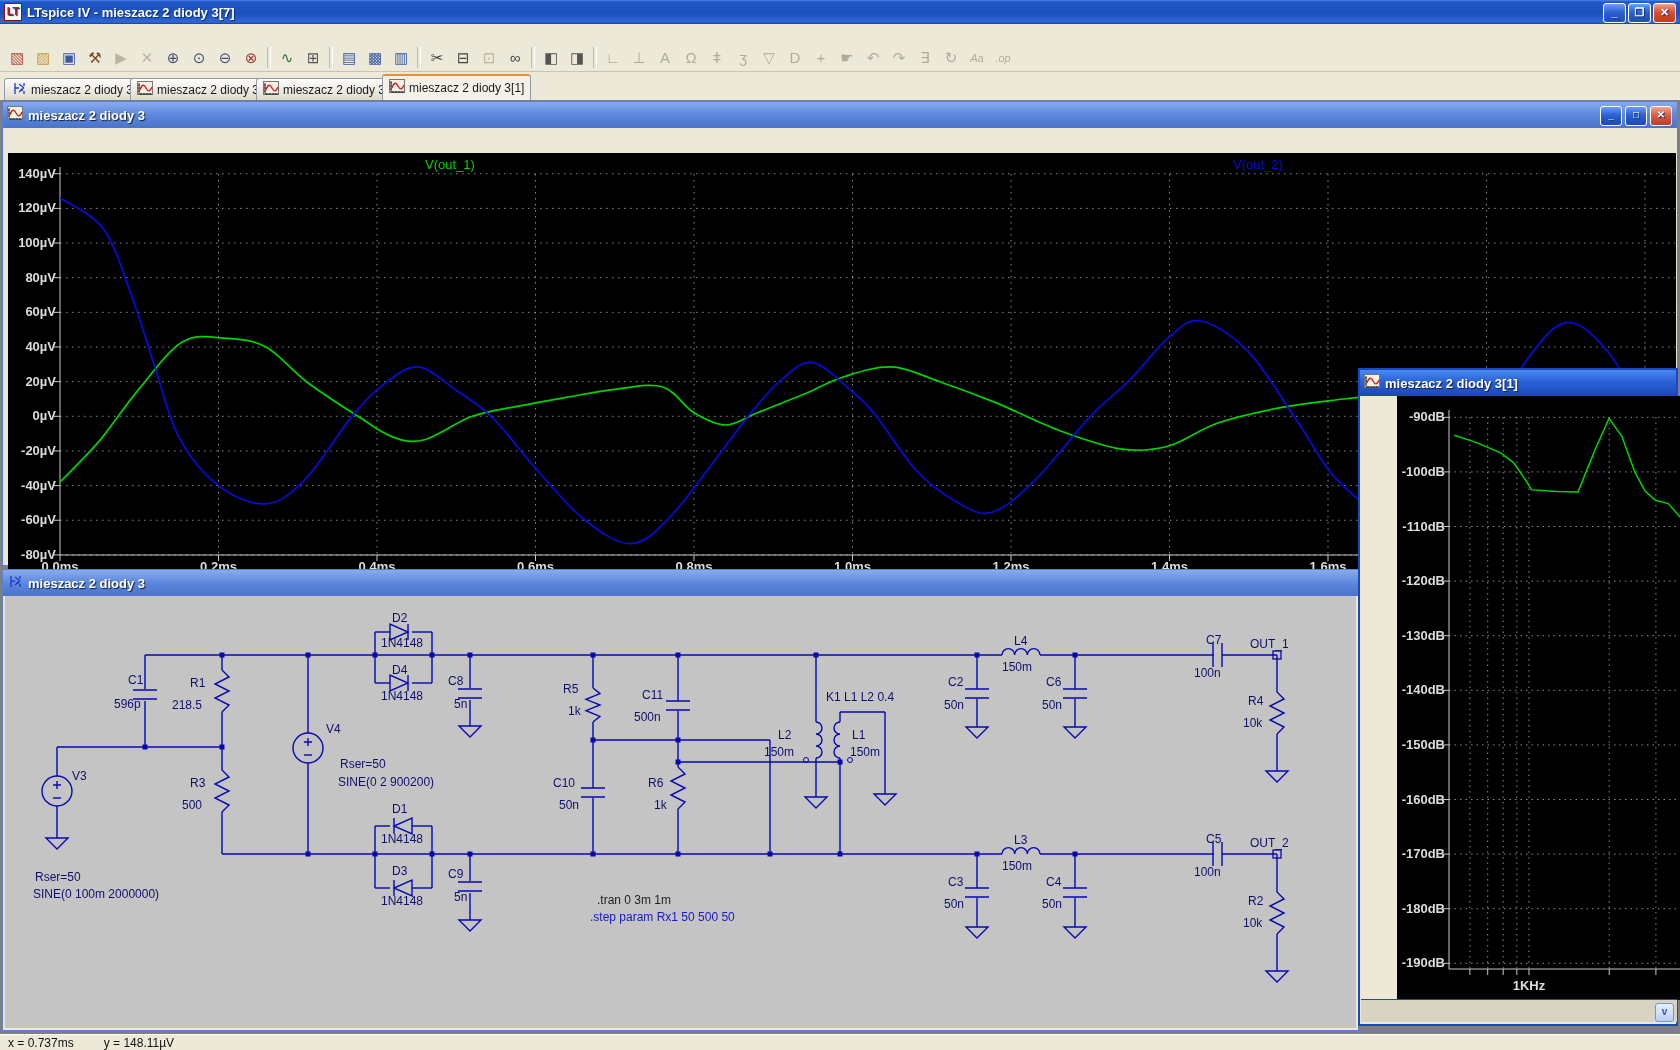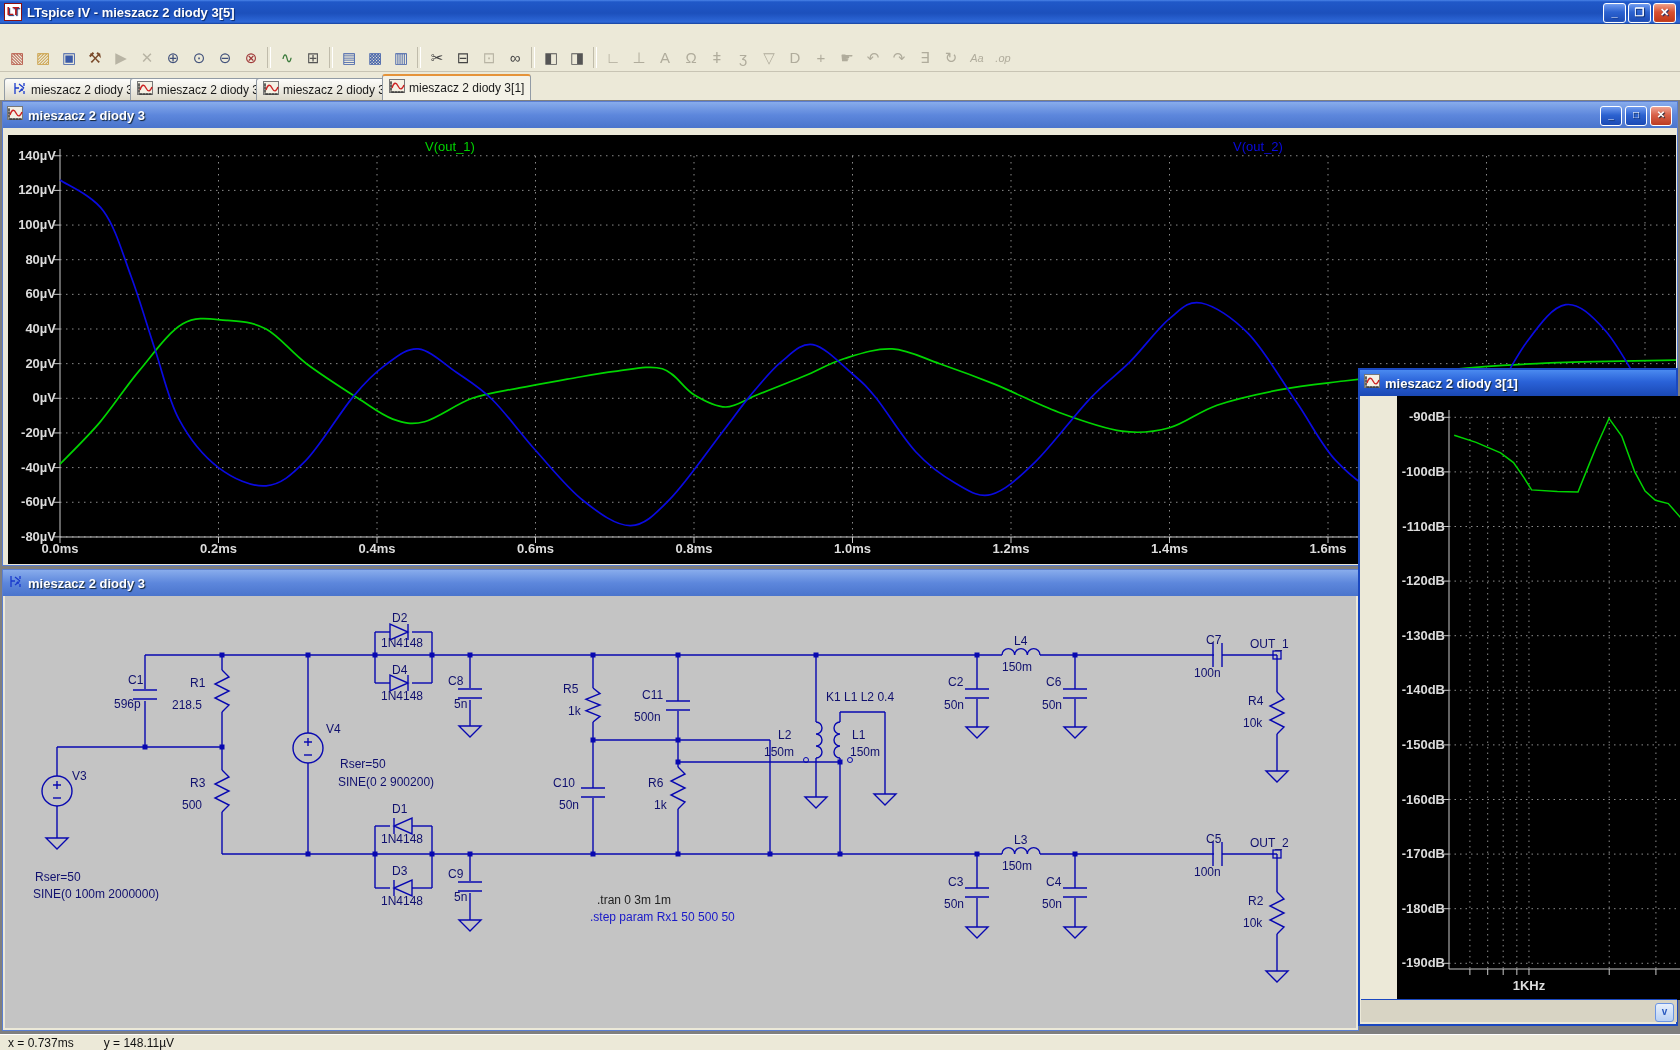--- a/index.html
+++ b/index.html
@@ -44,21 +44,21 @@
     text-shadow:1px 1px 1px #123;padding-left:4px;gap:5px;
     background:linear-gradient(180deg,#88acec 0%,#5d87dc 50%,#4a74cc 100%);}
   .wtitle.active{background:linear-gradient(180deg,#4a8af0 0%,#2a62d8 45%,#1a48b4 100%);}
   .wtitle .wbtns{position:absolute;right:5px;top:4px;display:flex;gap:3px;}
   .wbtn{width:20px;height:18px;border:1px solid #fff;border-radius:3px;color:#fff;font-size:10px;
     line-height:16px;text-align:center;font-weight:bold;
     background:linear-gradient(180deg,#6f9bf0,#2c62d0 45%,#1b4ab4);}
   .wbtn.close{background:linear-gradient(180deg,#efa392,#d86048 45%,#bc3c22);}
 
   
-  #wave-plot{position:absolute;left:5px;top:33px;width:1668px;height:429px;background:#000;}
+  #wave-plot{position:absolute;left:5px;top:51px;width:1668px;height:429px;background:#000;}
   .axlab{position:absolute;color:#dcdcdc;font-size:13px;font-weight:bold;white-space:nowrap;}
   .xlab{transform:translateX(-50%);}
   .ylab{text-align:right;width:52px;}
   .leglab{position:absolute;font-size:13px;font-weight:normal;transform:translateX(-50%);text-align:center;}
 
   
   #sch-body{position:absolute;left:2px;top:26px;right:2px;bottom:2px;background:#c4c4c4;}
 
   
   #db-plot{position:absolute;left:1px;top:26px;width:316px;height:604px;background:#000;margin-left:36px;}
@@ -74,21 +74,21 @@
   #statusbar .sy{margin-left:30px;}
   #mdi{position:absolute;left:0;top:100px;width:1680px;height:934px;background:#7f7f7f;}
 </style>
 </head>
 <body>
 
 <div id="stage">
 
   <div id="titlebar">
     <div id="app-icon">LT</div>
-    <span>LTspice IV - mieszacz 2 diody 3[5]</span>
+    <span>LTspice IV - mieszacz 2 diody 3[7]</span>
     <div class="caption-btns">
       <div class="cap-btn">_</div>
       <div class="cap-btn">❐</div>
       <div class="cap-btn close">✕</div>
     </div>
   </div>
 
 
   <div id="toolbar">
       <div class="tool">

